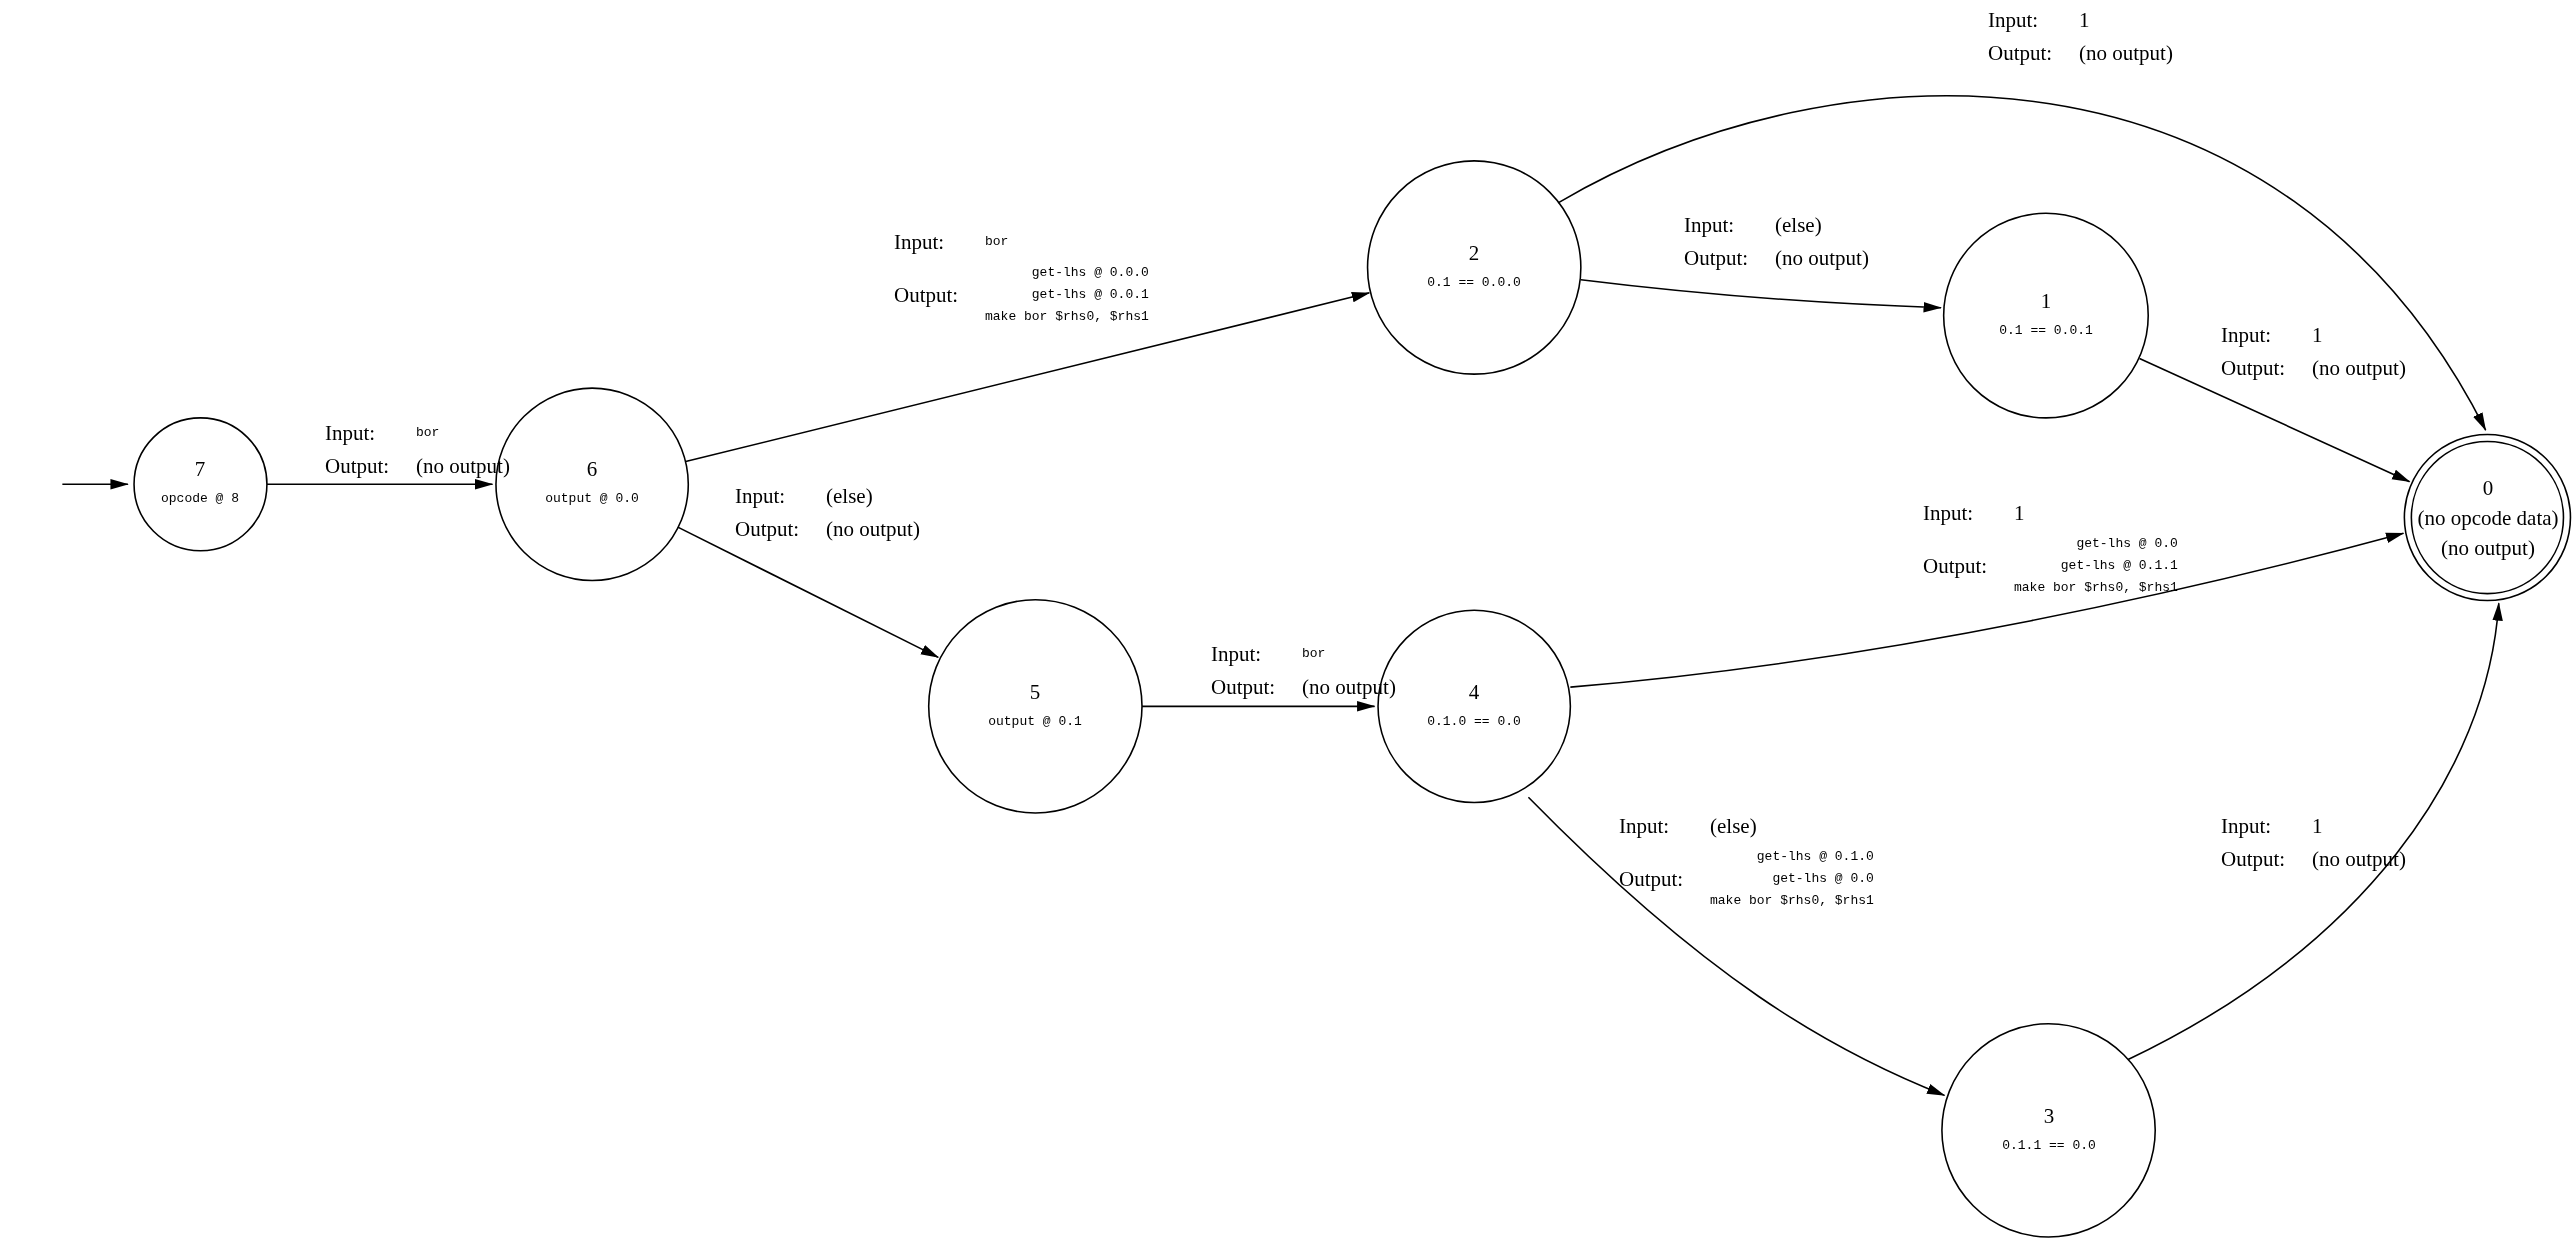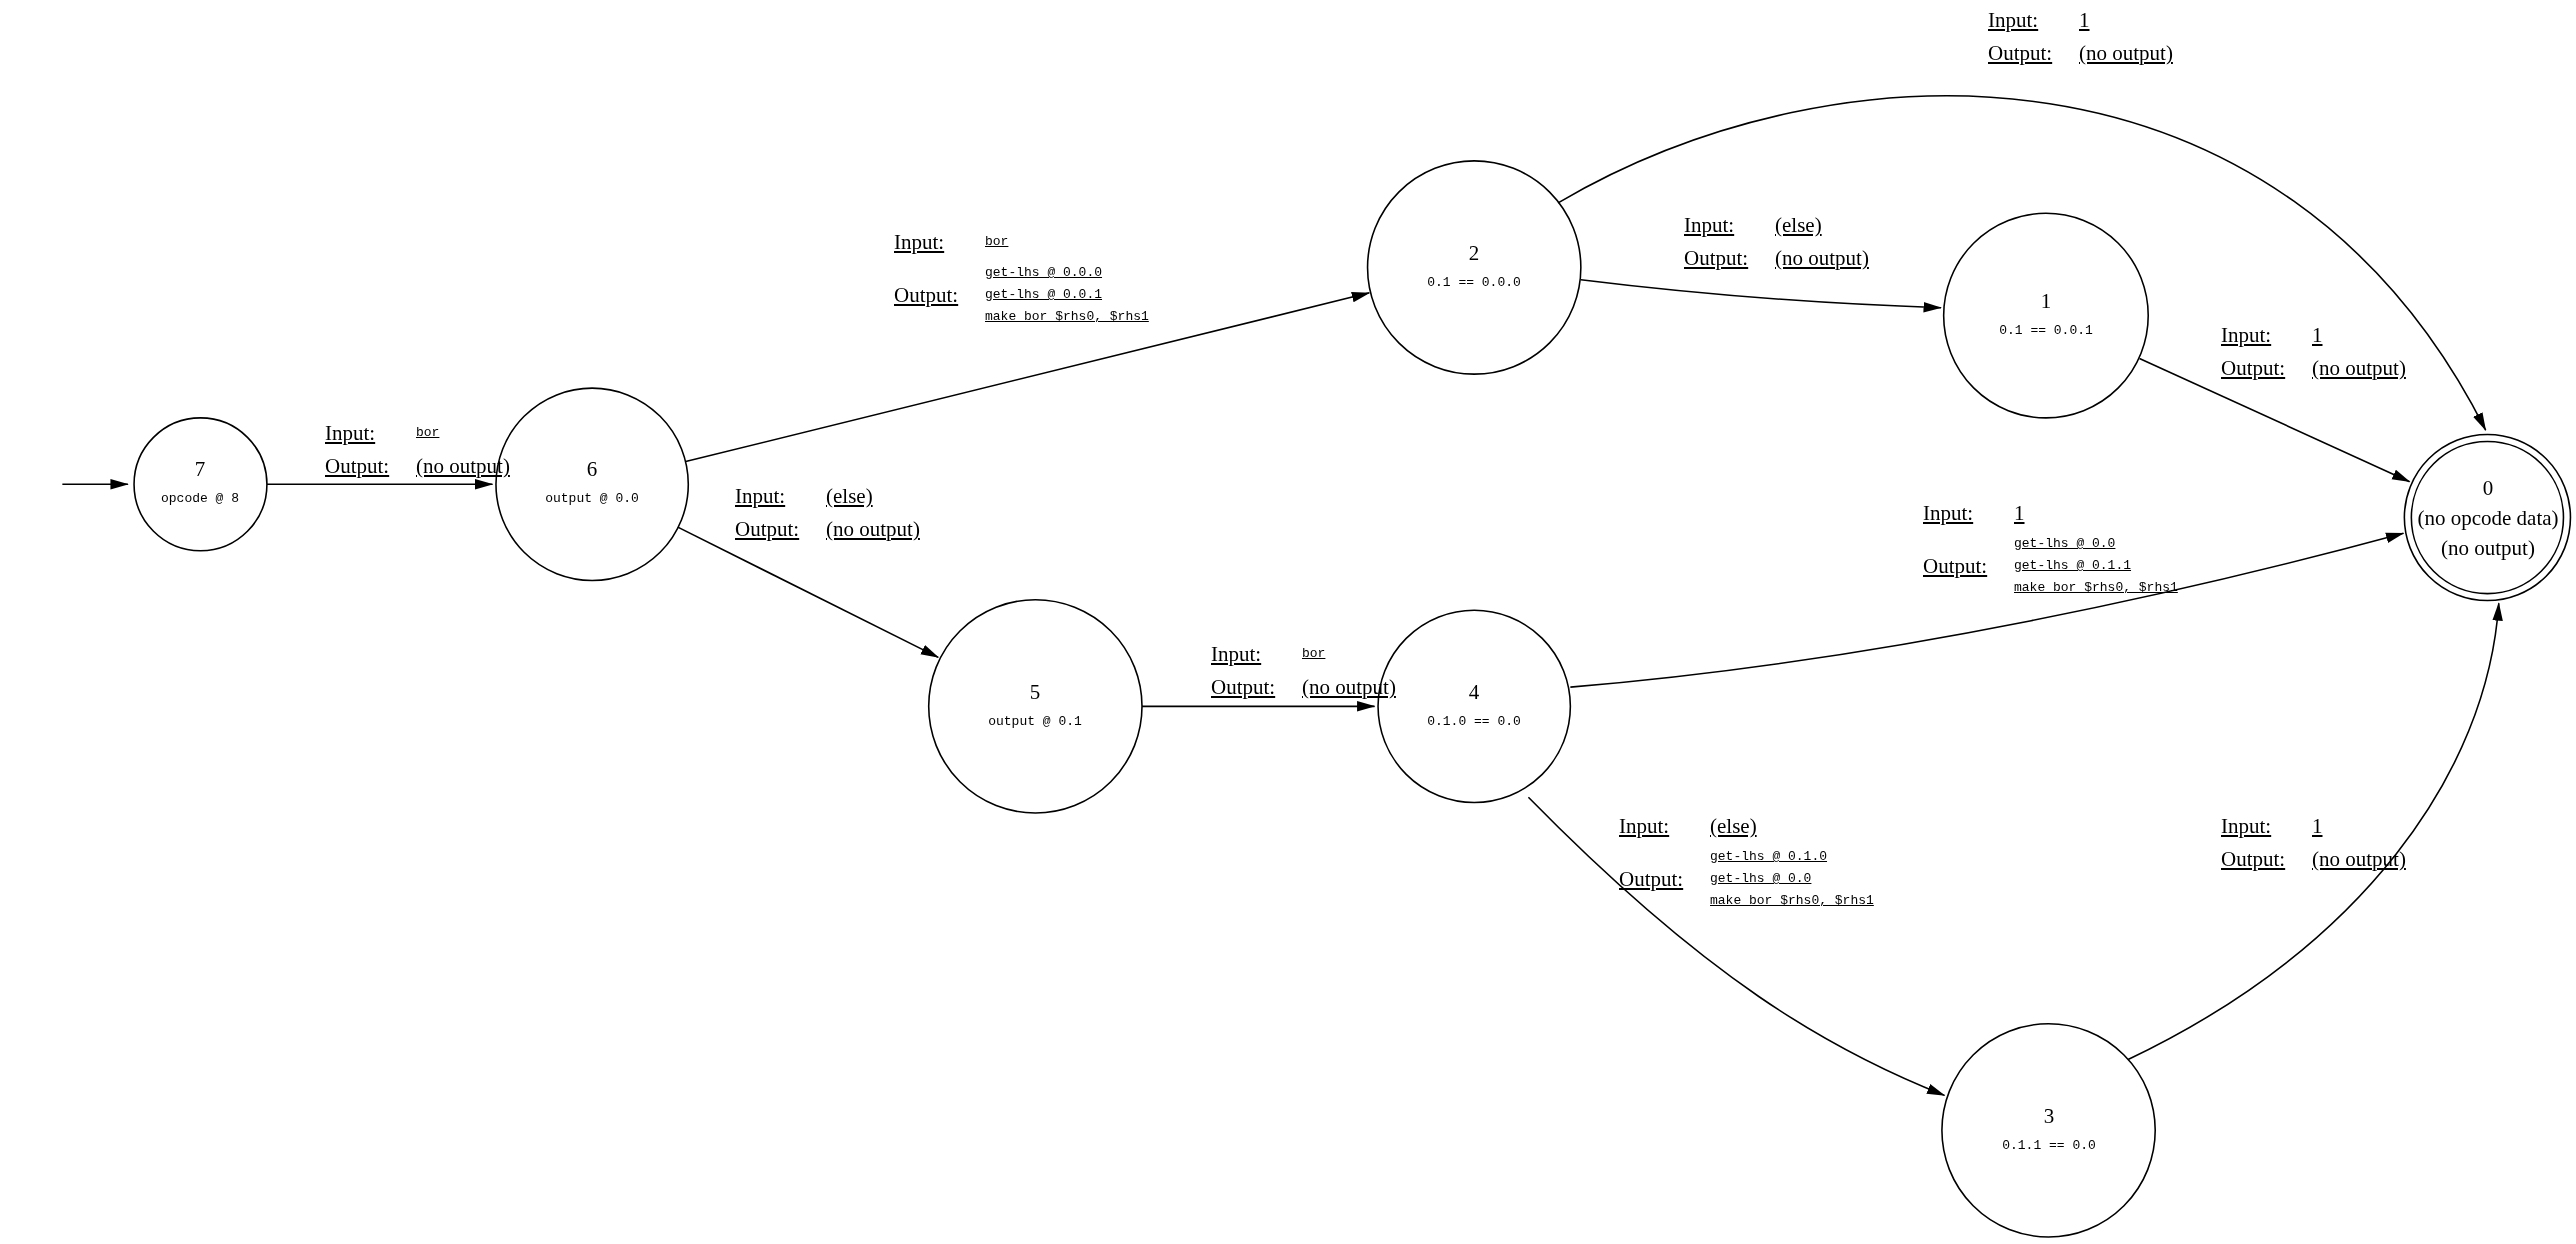--- a/index.html
+++ b/index.html
@@ -22,31 +22,31 @@
   .node-label {
     position: absolute;
     transform: translate(-50%, -50%);
     text-align: center;
   }
   .node-label .ln { line-height: 30px; white-space: nowrap; }
 
   .f-serif { font-family: "Liberation Serif", serif; font-size: 21px; }
   .f-mono  { font-family: "Liberation Mono", monospace; font-size: 13px; }
 
-  .edge-label { position: absolute; text-decoration: underline; }
+  .edge-label { position: absolute; }
   .lrow { display: flex; align-items: center; margin-bottom: 7px; }
   .lrow:last-child { margin-bottom: 0; }
   .lkey {
     width: 91px; flex: 0 0 91px;
     font-family: "Liberation Serif", serif;
     font-size: 21px; line-height: 26px;
     white-space: nowrap;
   }
   .lval { line-height: 26px; white-space: nowrap; }
-  .lvals { text-align: left; }
+  .lvals { text-align: right; }
   .lvals .ln { line-height: 22px; white-space: nowrap; }
 </style>
 </head>
 <body>
 
 <div class="canvas">
   <svg id="edge-layer" width="2576" height="1244" viewBox="0 0 2946 1423">
     <defs>
       <marker id="arrow" viewBox="0 0 22 14" refX="20" refY="7" markerWidth="22" markerHeight="14" markerUnits="userSpaceOnUse" orient="auto">
         <path d="M0,1 L21,7 L0,13 Z" fill="#000"></path>

